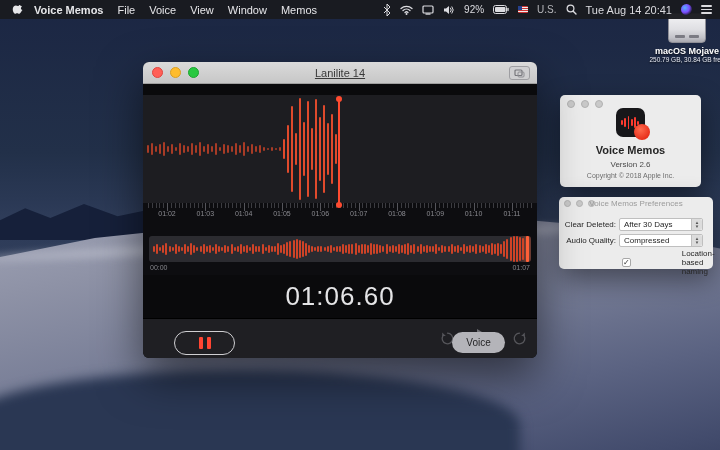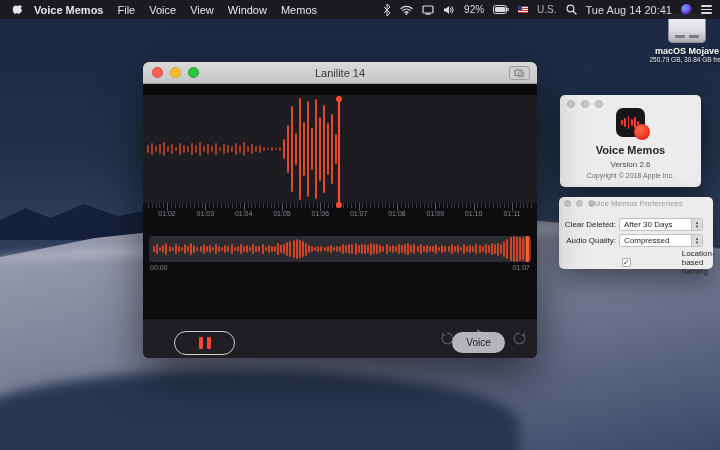--- a/index.html
+++ b/index.html
@@ -41,21 +41,21 @@
   .disk-ic:before { content:""; position:absolute; left:6px; bottom:4px; width:10px; height:3px; background:#7b7b83; border-radius:1px; }
   .disk-ic:after { content:""; position:absolute; right:6px; bottom:4px; width:10px; height:3px; background:#7b7b83; border-radius:1px; }
   .disk-name { margin-top:3px; font-size:9px; font-weight:bold; color:#fff; text-shadow:0 1px 2px rgba(0,0,0,.8); }
   .disk-info { font-size:6.5px; color:#e6e9f2; text-shadow:0 1px 2px rgba(0,0,0,.8); }
 
   
   .rec-win { position:absolute; left:143px; top:62px; width:394px; height:296px; border-radius:6px; overflow:hidden;
     box-shadow:0 18px 45px rgba(0,0,0,.55); z-index:10; background:#0d0d10; }
   .titlebar { height:22px; background:linear-gradient(#dadada,#c7c7c7); border-bottom:1px solid #9f9f9f;
     position:relative; display:flex; align-items:center; justify-content:center; }
-  .titlebar .title { font-size:11px; color:#3a3a3a; }
+  .titlebar .title { font-size:11px; color:#3a3a3a;text-decoration:underline; }
   .lights { position:absolute; left:9px; top:5px; display:flex; gap:7px; }
   .lights b { width:11px; height:11px; border-radius:50%; display:block; }
   .lt-red{ background:#ff5f57; border:.5px solid #e0443e;} .lt-yel{ background:#febc2e; border:.5px solid #d89e24;} .lt-grn{ background:#28c840; border:.5px solid #1da32f;}
   .lt-gray b { background:#c9c9c9; border:.5px solid #b2b2b2; }
   .editbtn { position:absolute; right:7px; top:4px; width:21px; height:14px; background:#cfcfd1; border:1px solid #9e9ea2; border-radius:3px;
     display:flex; align-items:center; justify-content:center; }
 
   .strip1 { position:absolute; left:0; top:22px; width:100%; height:11px; background:#0a0a0c; }
   .wavepanel { position:absolute; left:0; top:33px; width:100%; height:108px; background:#1d1d21; overflow:hidden; }
   .wave i { position:absolute; border-radius:1px; }
@@ -464,20 +464,23 @@
         <i style="left: 360.5px; width: 2px; height: 23.4px; top: 1.3px; background: rgb(207, 67, 39);"></i>
         <i style="left: 363.6px; width: 2px; height: 26px; top: 0px; background: rgb(207, 67, 39);"></i>
         <i style="left: 366.7px; width: 2px; height: 26px; top: 0px; background: rgb(207, 67, 39);"></i>
         <i style="left: 369.8px; width: 2px; height: 24.7px; top: 0.65px; background: rgb(207, 67, 39);"></i>
         <i style="left: 372.9px; width: 2px; height: 22.1px; top: 1.95px; background: rgb(207, 67, 39);"></i>
       </div>
     <span class="scrub-start">00:00</span>
     <span class="scrub-end">01:07</span>
   </div>
 
+  <div class="timearea">
+    <span class="bigtime">01:06.60</span>
+  </div>
 
   <div class="controls">
     <div class="pausebtn">
         <i></i>
         <i></i>
       </div>
     <span class="skip" style="left:297px">
       <svg width="15" height="15" viewBox="0 0 15 15">
           <path d="M7.5 2.2a5.3 5.3 0 1 1-4.6 2.6" stroke="#55555a" stroke-width="1.3" fill="none" stroke-linecap="round"></path>
           <path d="M2.2 1.5v3.6h3.6z" fill="#55555a"></path>

